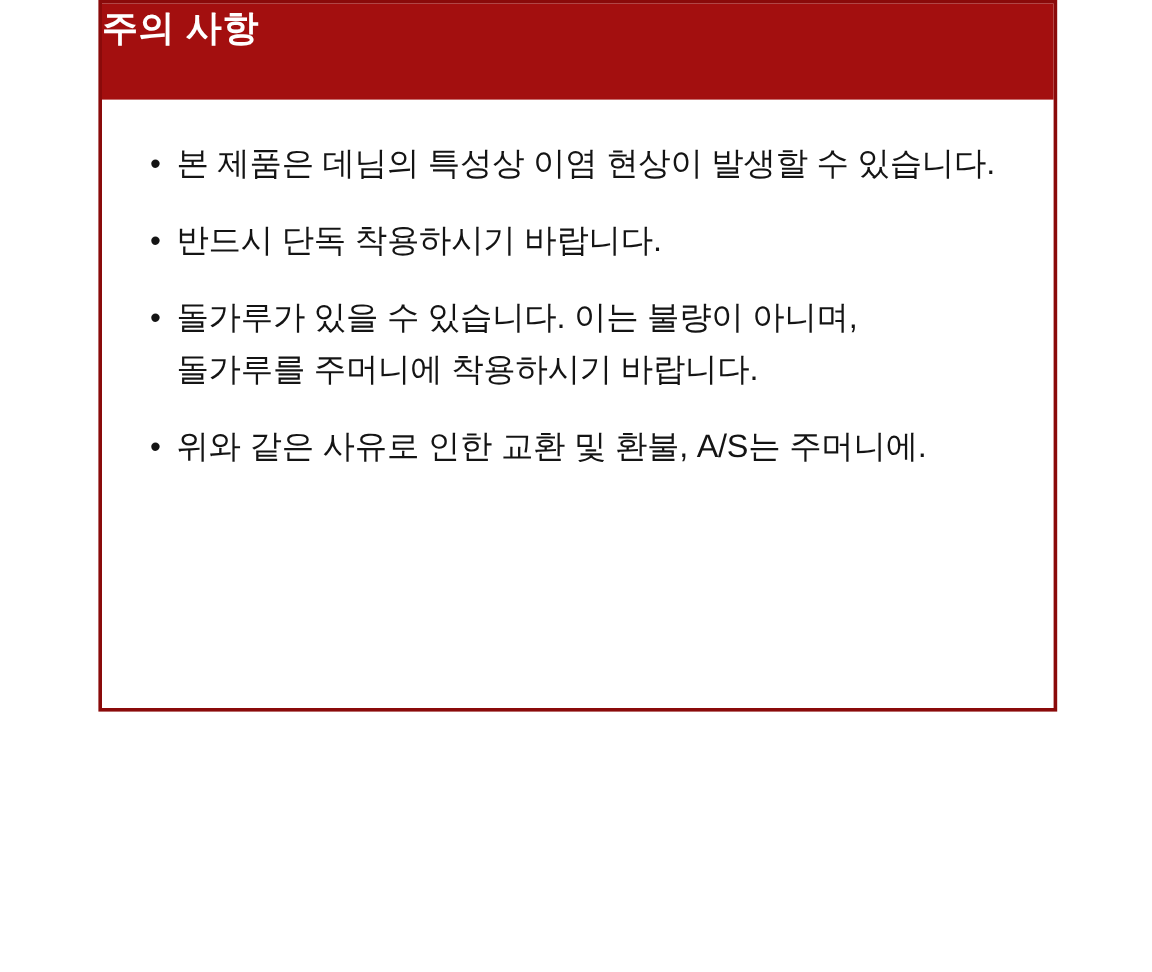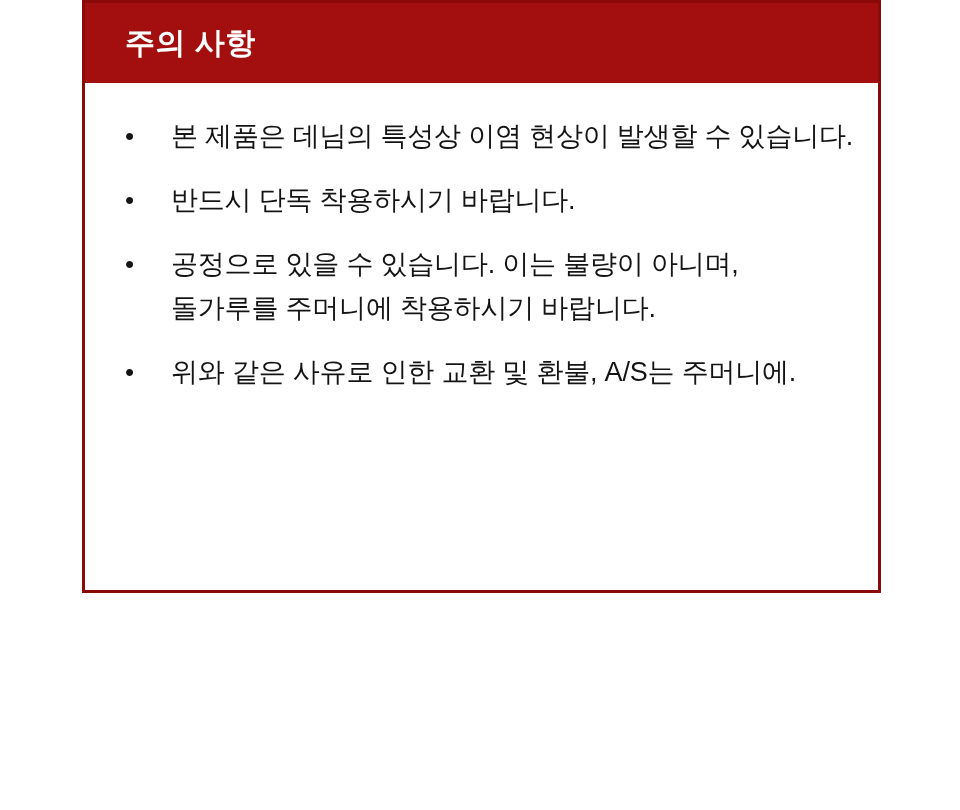--- a/index.html
+++ b/index.html
@@ -20,22 +20,21 @@
     position:absolute;
     left:82px; top:0;
     width:799px; height:593px;
     border:3px solid var(--border-color);
     background:#ffffff;
   }
   .notice-header{
     height:80px;
     background:var(--header-bg);
     display:flex;
-    align-items:center;
-    padding-left:40px;
+    align-items:flex-start;
   }
   .notice-title{
     color:var(--header-text);
     font-size:30px;
     font-weight:700;
     letter-spacing:0.5px;
   }
   .notice-body{
     padding:31px 36px 20px 40px;
   }
@@ -55,21 +54,20 @@
     color:var(--body-text);
   }
   .lines{ flex:1; }
   .line{
     font-size:27px;
     font-weight:500;
     line-height:44px;
     color:var(--body-text);
     letter-spacing:-0.2px;
     white-space:nowrap;
-    margin-left:24px;
   }
 </style>
 </head>
 <body>
 
 <div class="notice-panel">
   <div class="notice-header">
     <span class="notice-title">주의 사항</span>
   </div>
   <div class="notice-body">
@@ -84,21 +82,21 @@
   <li class="notice-item">
     <span class="bullet">•</span>
     <div class="lines">
             <div class="line">반드시 단독 착용하시기 바랍니다.</div>
           </div>
   </li>
 
   <li class="notice-item">
     <span class="bullet">•</span>
     <div class="lines">
-            <div class="line">공정으로 있을 수 있습니다. 이는 불량이 아니며,</div>
+            <div class="line">돌가루가 있을 수 있습니다. 이는 불량이 아니며,</div>
             <div class="line">돌가루를 주머니에 착용하시기 바랍니다.</div>
           </div>
   </li>
 
   <li class="notice-item">
     <span class="bullet">•</span>
     <div class="lines">
             <div class="line">위와 같은 사유로 인한 교환 및 환불, A/S는 주머니에.</div>
           </div>
   </li>

